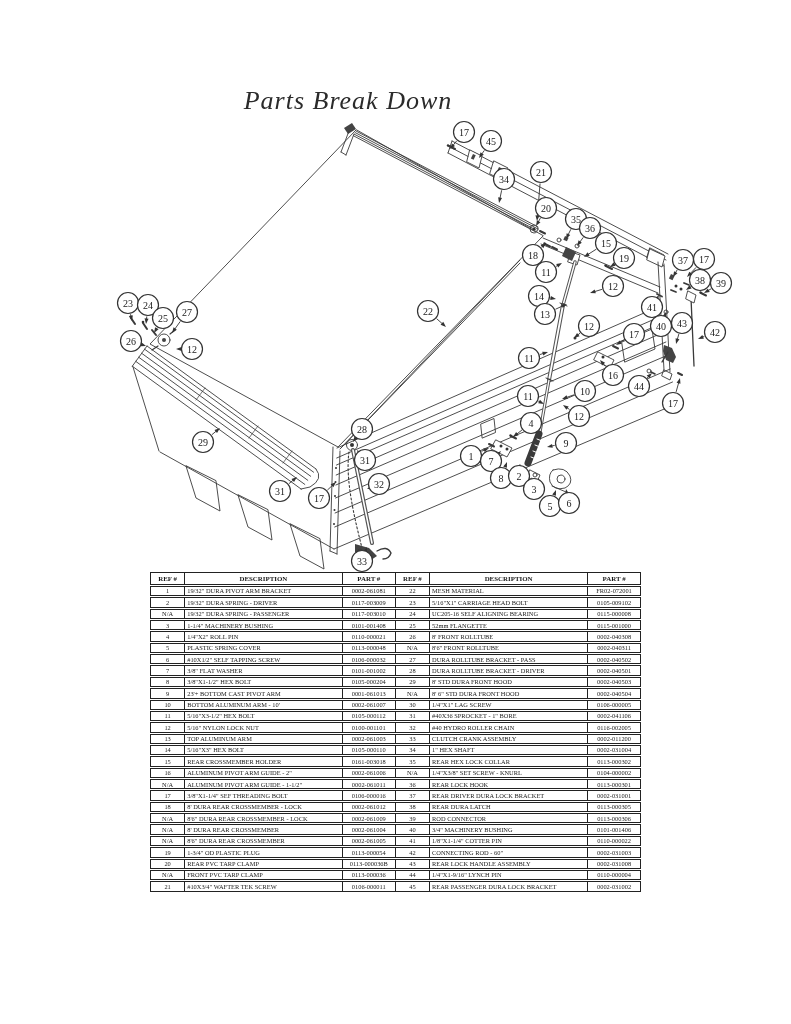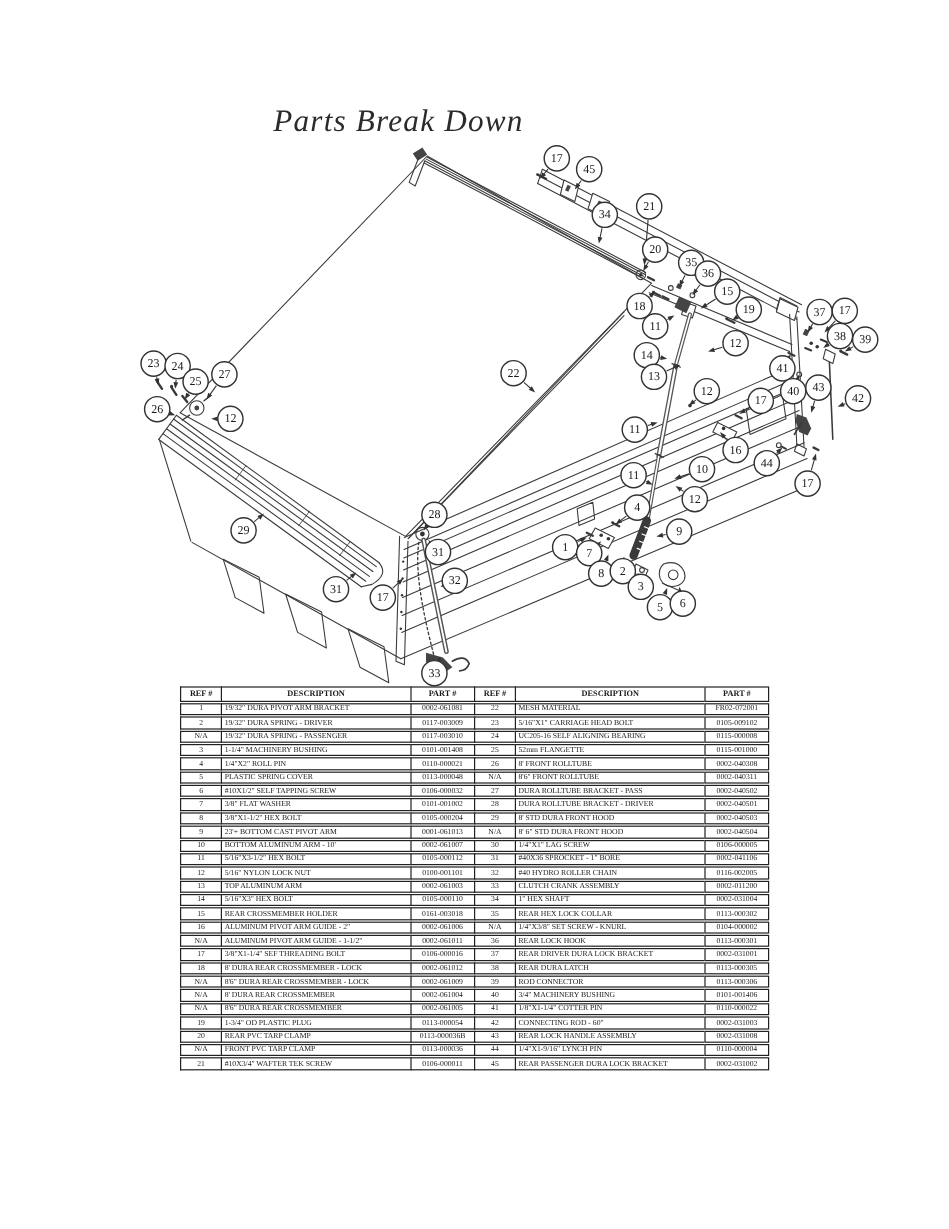--- a/index.html
+++ b/index.html
@@ -1,19 +1,19 @@
 <!DOCTYPE html>
 <html><head>
 <meta charset="utf-8">
 <style>
   html,body{margin:0;padding:0;background:#ffffff;}
   .page{position:relative;width:791px;height:1024px;background:#ffffff;overflow:hidden;
         font-family:"Liberation Serif", serif;color:#1a1a1a;}
   .title{position:absolute;top:86px;left:0;width:664px;text-align:center;
-         font-style:italic;font-size:26px;letter-spacing:1px;color:#2b2b2b;}
+         font-style:italic;font-size:26px;letter-spacing:1px;color:#2b2b2b;padding-left:16px;}
   svg.diagram{position:absolute;left:0;top:0;}
   .drawing path,.drawing line,.drawing polyline{vector-effect:non-scaling-stroke;}
   .parts-table{position:absolute;left:150px;top:571px;width:491px;
                border-collapse:separate;border-spacing:0 1px;}
   .parts-table th,.parts-table td{
       border-top:1px solid #222;border-bottom:1px solid #222;border-left:1px solid #222;
       font-size:6.4px;line-height:1.15;padding:0.5px 2px;white-space:nowrap;overflow:hidden;}
   .parts-table th:last-child,.parts-table td:last-child{border-right:1px solid #222;}
   .parts-table th{font-size:6.9px;font-weight:bold;text-align:center;padding:1.5px 2px;}
   .col-ref{width:31px;text-align:center;}

